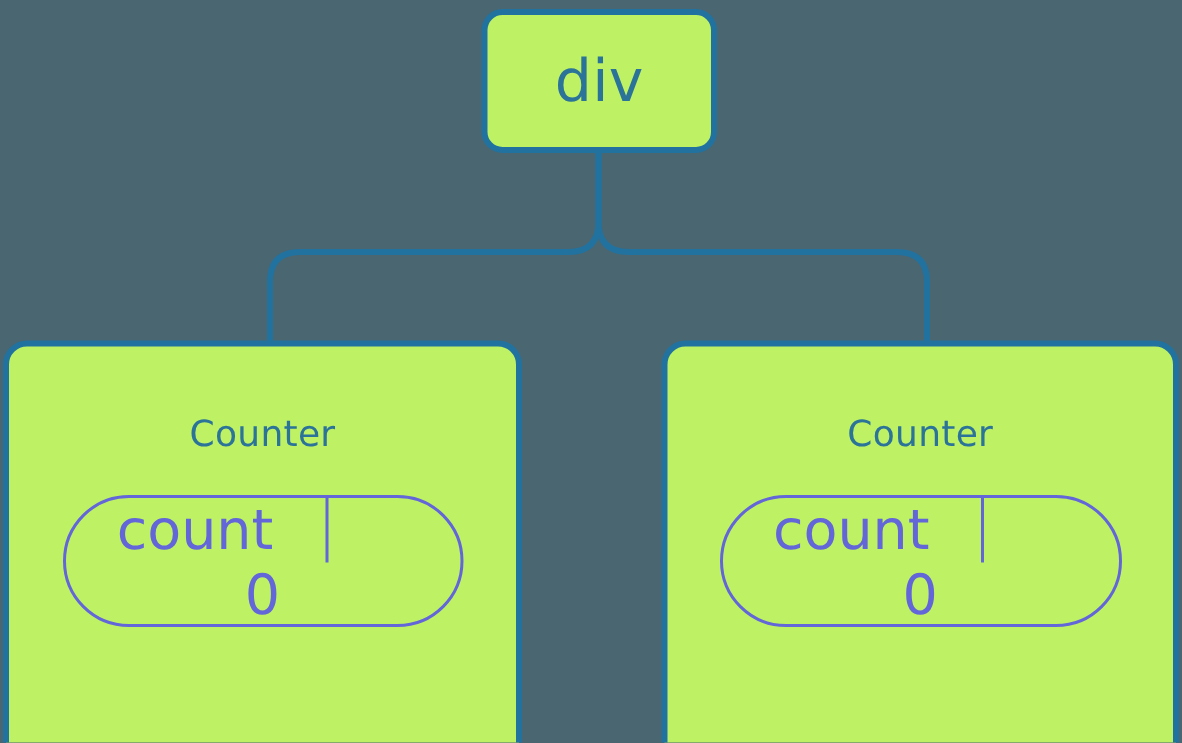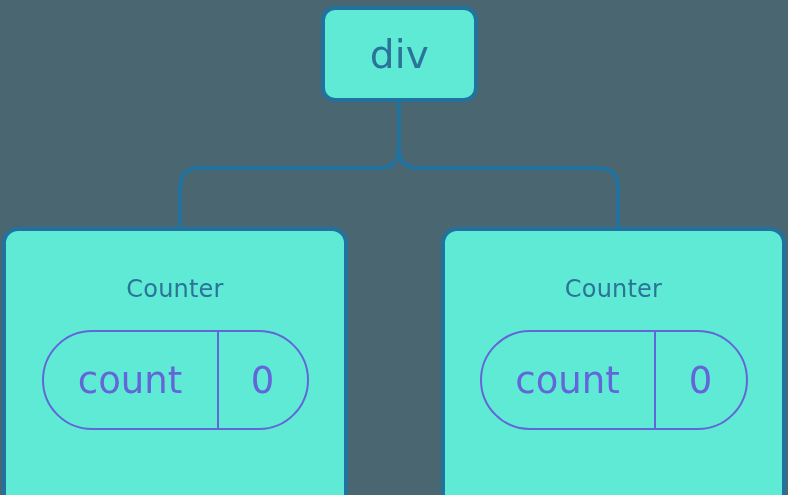--- a/index.html
+++ b/index.html
@@ -21,21 +21,21 @@
   }
   .connector-layer {
     position: absolute;
     left: 0;
     top: 0;
     width: 788px;
     height: 495px;
   }
   .node {
     position: absolute;
-    background: #5eead4;
+    background: #bef264;
     border: 4px solid #2272a0;
     border-radius: 14px;
     box-sizing: border-box;
   }
   .node-root {
     left: 321px;
     top: 6px;
     width: 157px;
     height: 96px;
     display: flex;
@@ -66,27 +66,28 @@
   }
   .node-child-label {
     color: #2b7399;
     font-size: 24px;
     line-height: 1;
     margin-top: 46px;
     letter-spacing: 0.2px;
   }
   .state-pill {
     margin-top: 29px;
-    height: 100px;
+    height: 88px;
     box-sizing: border-box;
     border: 2px solid #6366d8;
     border-radius: 50px;
     display: flex;
     align-items: stretch;
     background: transparent;
+    flex-direction: column;
   }
   .pill-left {
     width: 267px;
   }
   .pill-right {
     width: 268px;
   }
   .pill-key {
     display: flex;
     align-items: center;

